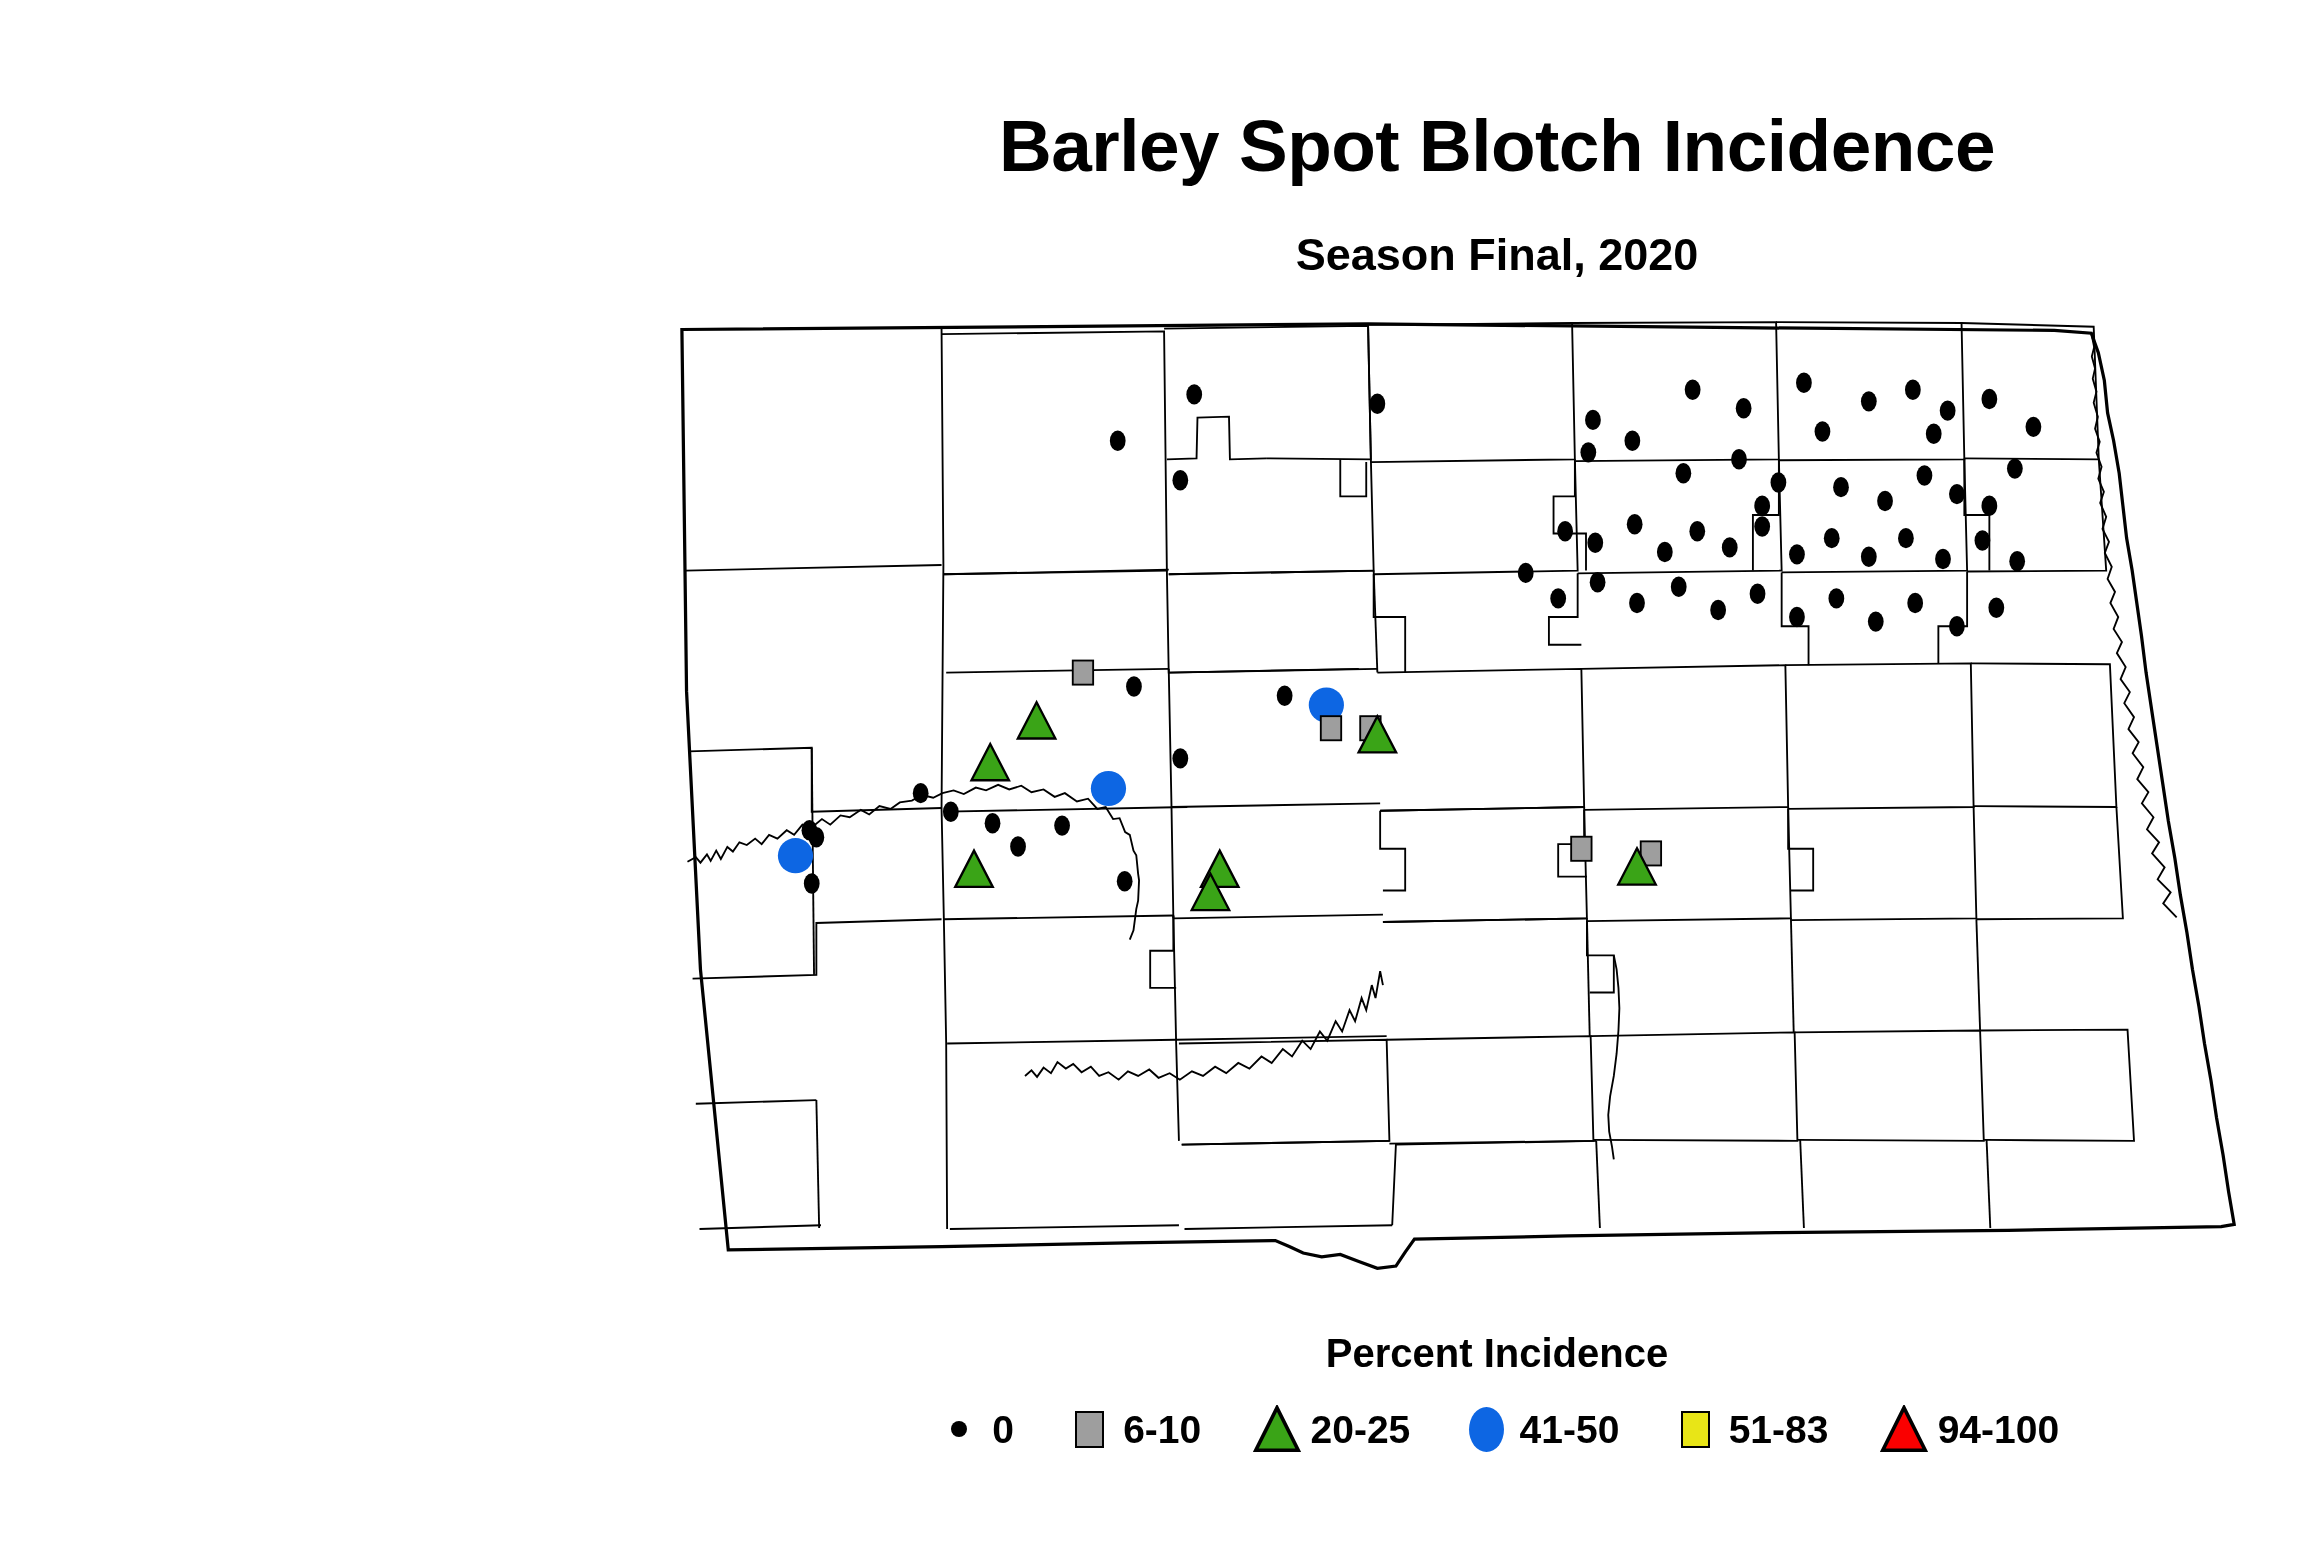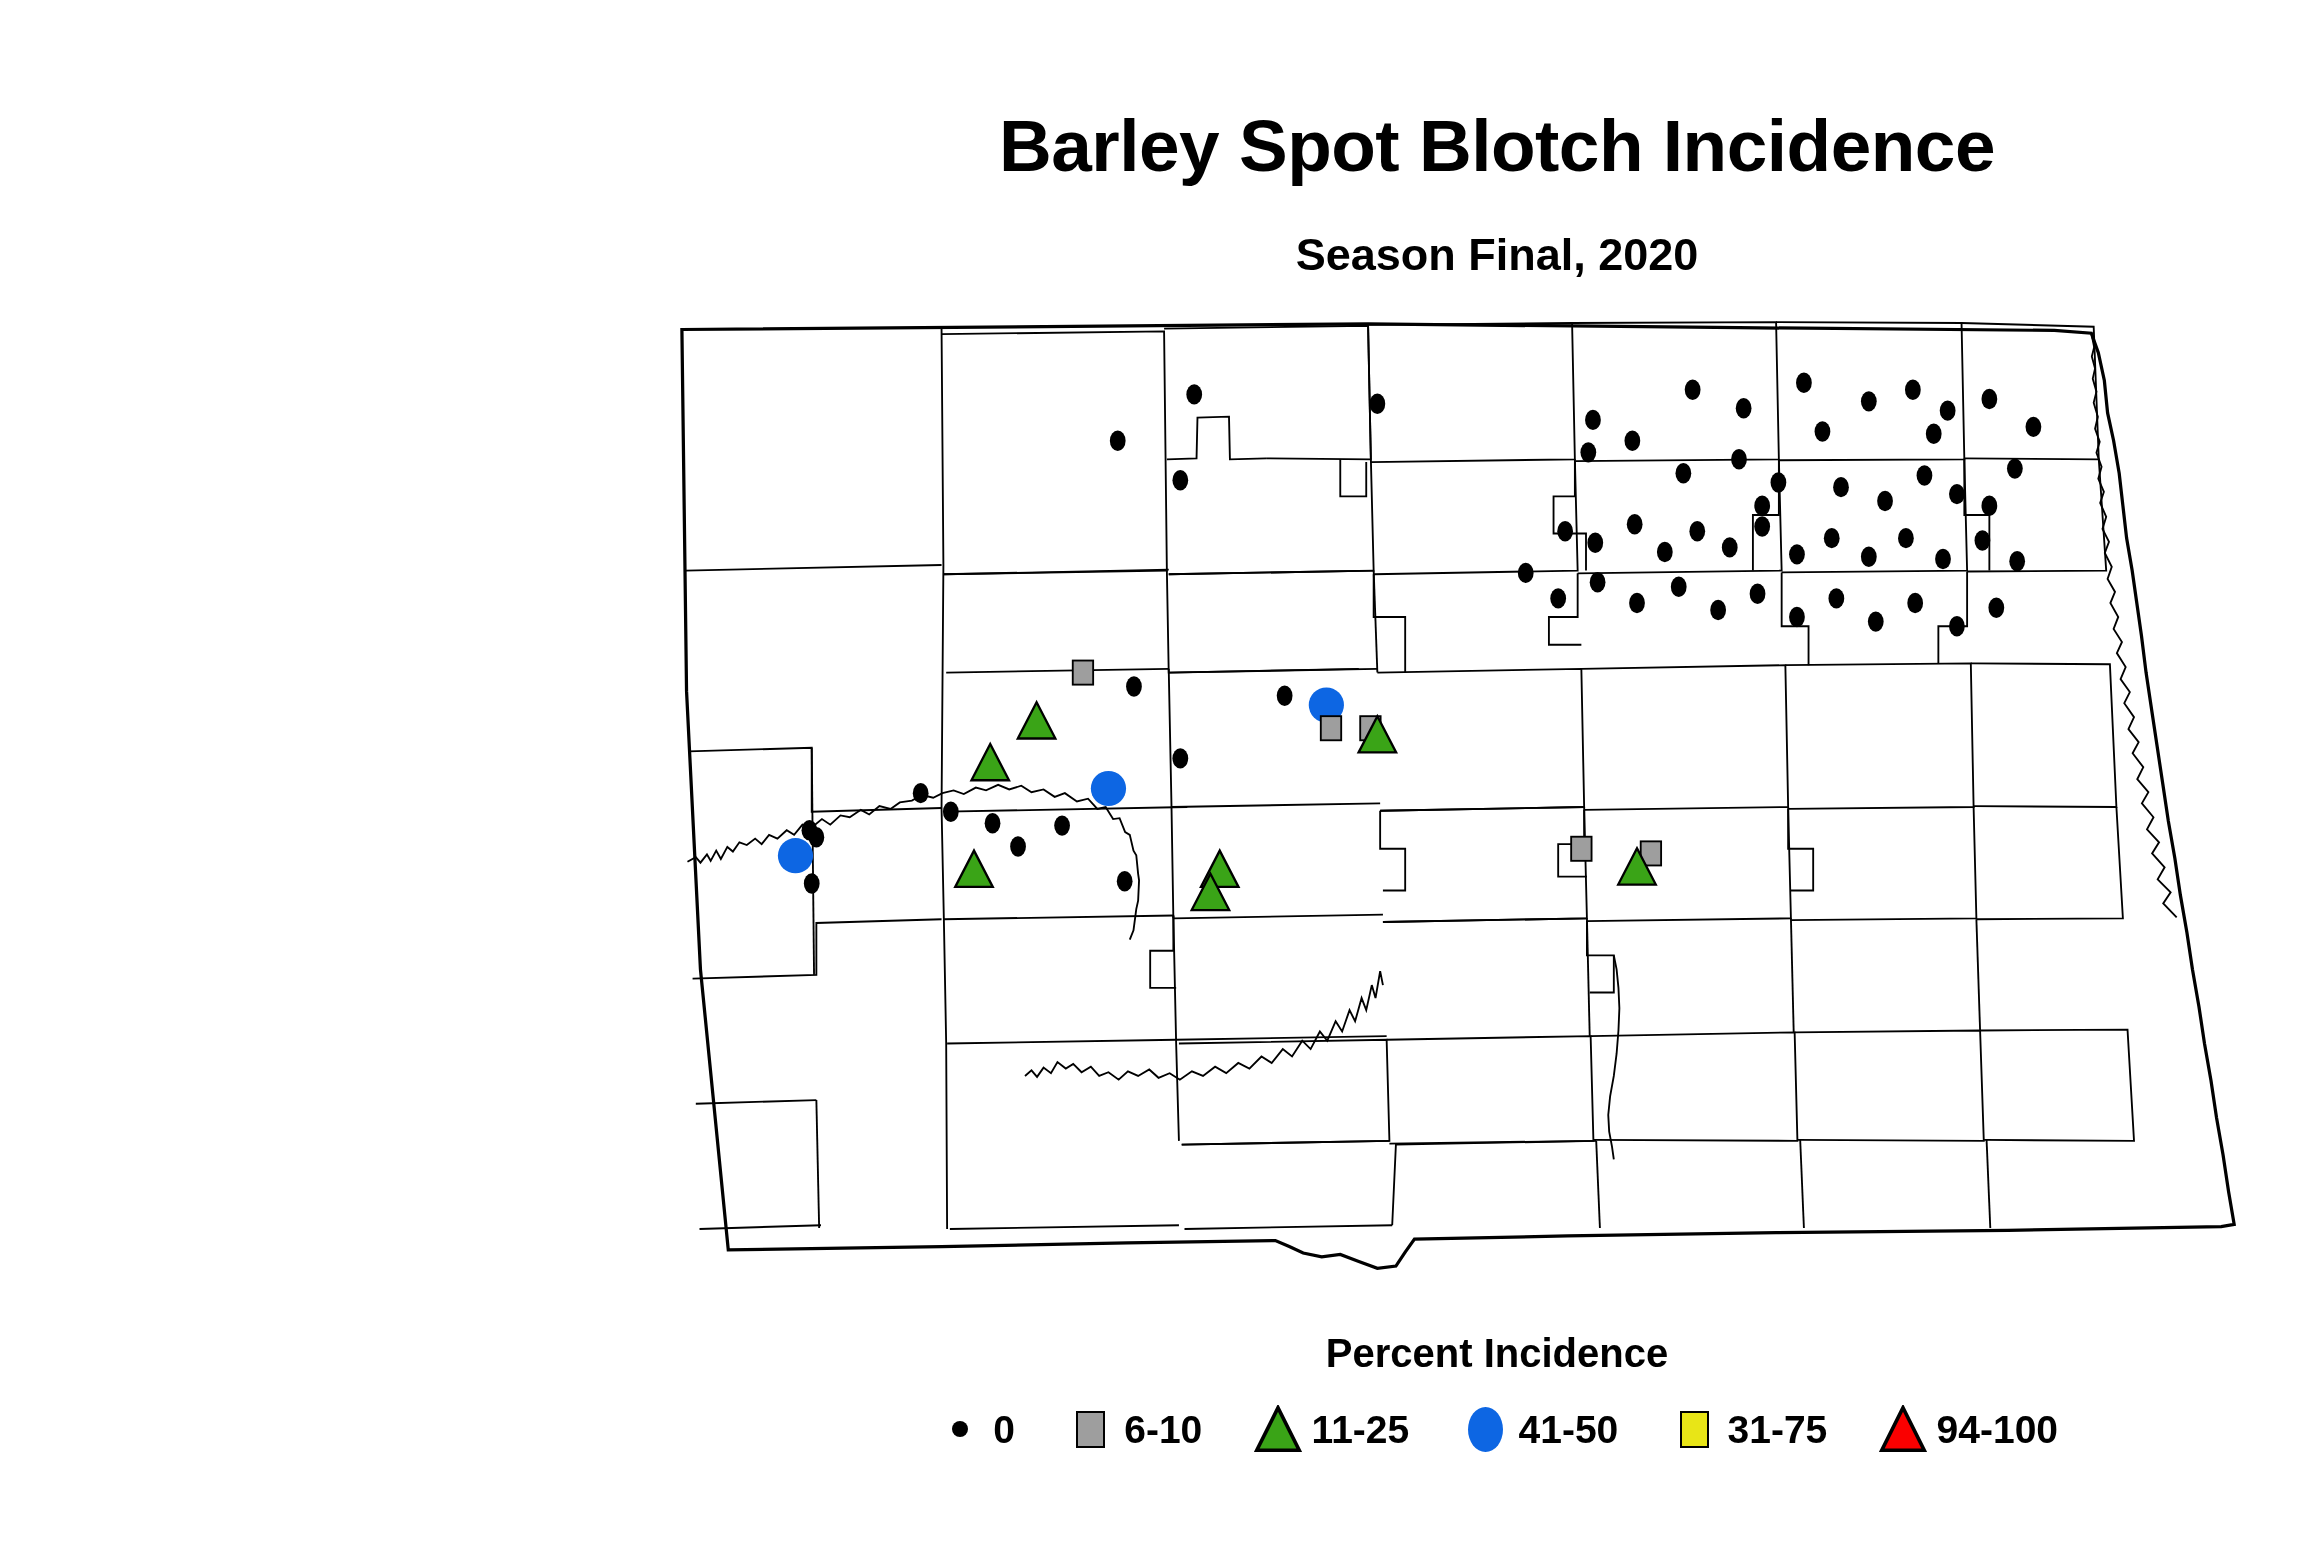--- a/index.html
+++ b/index.html
@@ -293,33 +293,33 @@
             <div class="sw-square" style="background: rgb(158, 158, 158);"></div>
           </div>
           <div class="legend-label">6-10</div>
         </div>
         <div class="legend-item">
           <div class="legend-swatch">
             <svg width="48" height="48" viewBox="0 0 104 104">
               <polygon points="52,6 98,98 6,98" fill="#3AA417" stroke="#000" stroke-width="8"></polygon>
             </svg>
           </div>
-          <div class="legend-label">11-25</div>
+          <div class="legend-label">20-25</div>
         </div>
         <div class="legend-item">
           <div class="legend-swatch">
             <div class="sw-circle" style="background: rgb(13, 102, 227);"></div>
           </div>
           <div class="legend-label">41-50</div>
         </div>
         <div class="legend-item">
           <div class="legend-swatch">
             <div class="sw-square" style="background: rgb(232, 229, 23);"></div>
           </div>
-          <div class="legend-label">31-75</div>
+          <div class="legend-label">51-83</div>
         </div>
         <div class="legend-item">
           <div class="legend-swatch">
             <svg width="48" height="48" viewBox="0 0 104 104">
               <polygon points="52,6 98,98 6,98" fill="#FA0000" stroke="#000" stroke-width="8"></polygon>
             </svg>
           </div>
           <div class="legend-label">94-100</div>
         </div>
       </div>

